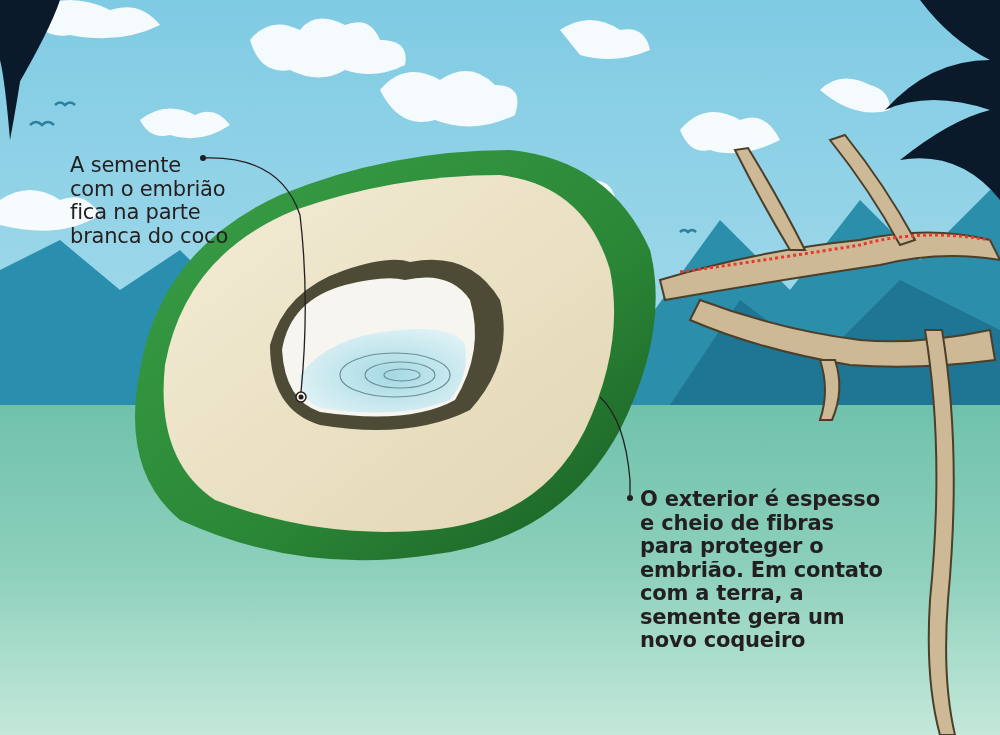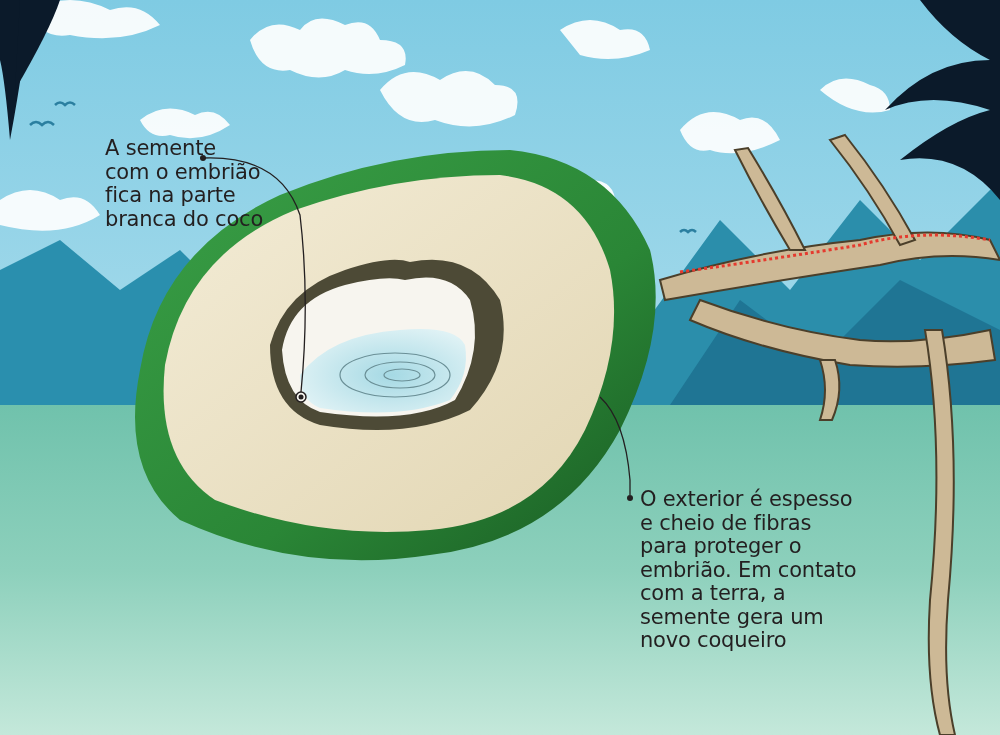--- a/index.html
+++ b/index.html
@@ -1,20 +1,20 @@
 <!DOCTYPE html>
 <html><head>
 <meta charset="utf-8">
 <style>
   html,body{margin:0;padding:0;}
   body{width:1000px;height:735px;overflow:hidden;position:relative;font-family:"DejaVu Sans","Liberation Sans",sans-serif;}
   #scene{position:absolute;left:0;top:0;width:1000px;height:735px;}
   .caption{position:absolute;color:#231f20;font-size:21px;line-height:23.5px;letter-spacing:-0.2px;white-space:pre-line;}
-  #cap1{left:70px;top:137px;margin-left:35px;}
-  #cap2{left:640px;top:488px;}
+  #cap1{left:70px;top:154px;}
+  #cap2{left:640px;top:488px;font-weight:bold;}
 </style>
 </head>
 <body>
 
 <svg id="scene" viewBox="0 0 1000 735" xmlns="http://www.w3.org/2000/svg">
   <defs>
     <linearGradient id="sky" x1="0" y1="0" x2="0" y2="1">
       <stop offset="0" stop-color="#7fcbe3"></stop>
       <stop offset="1" stop-color="#a9dcec"></stop>
     </linearGradient>

